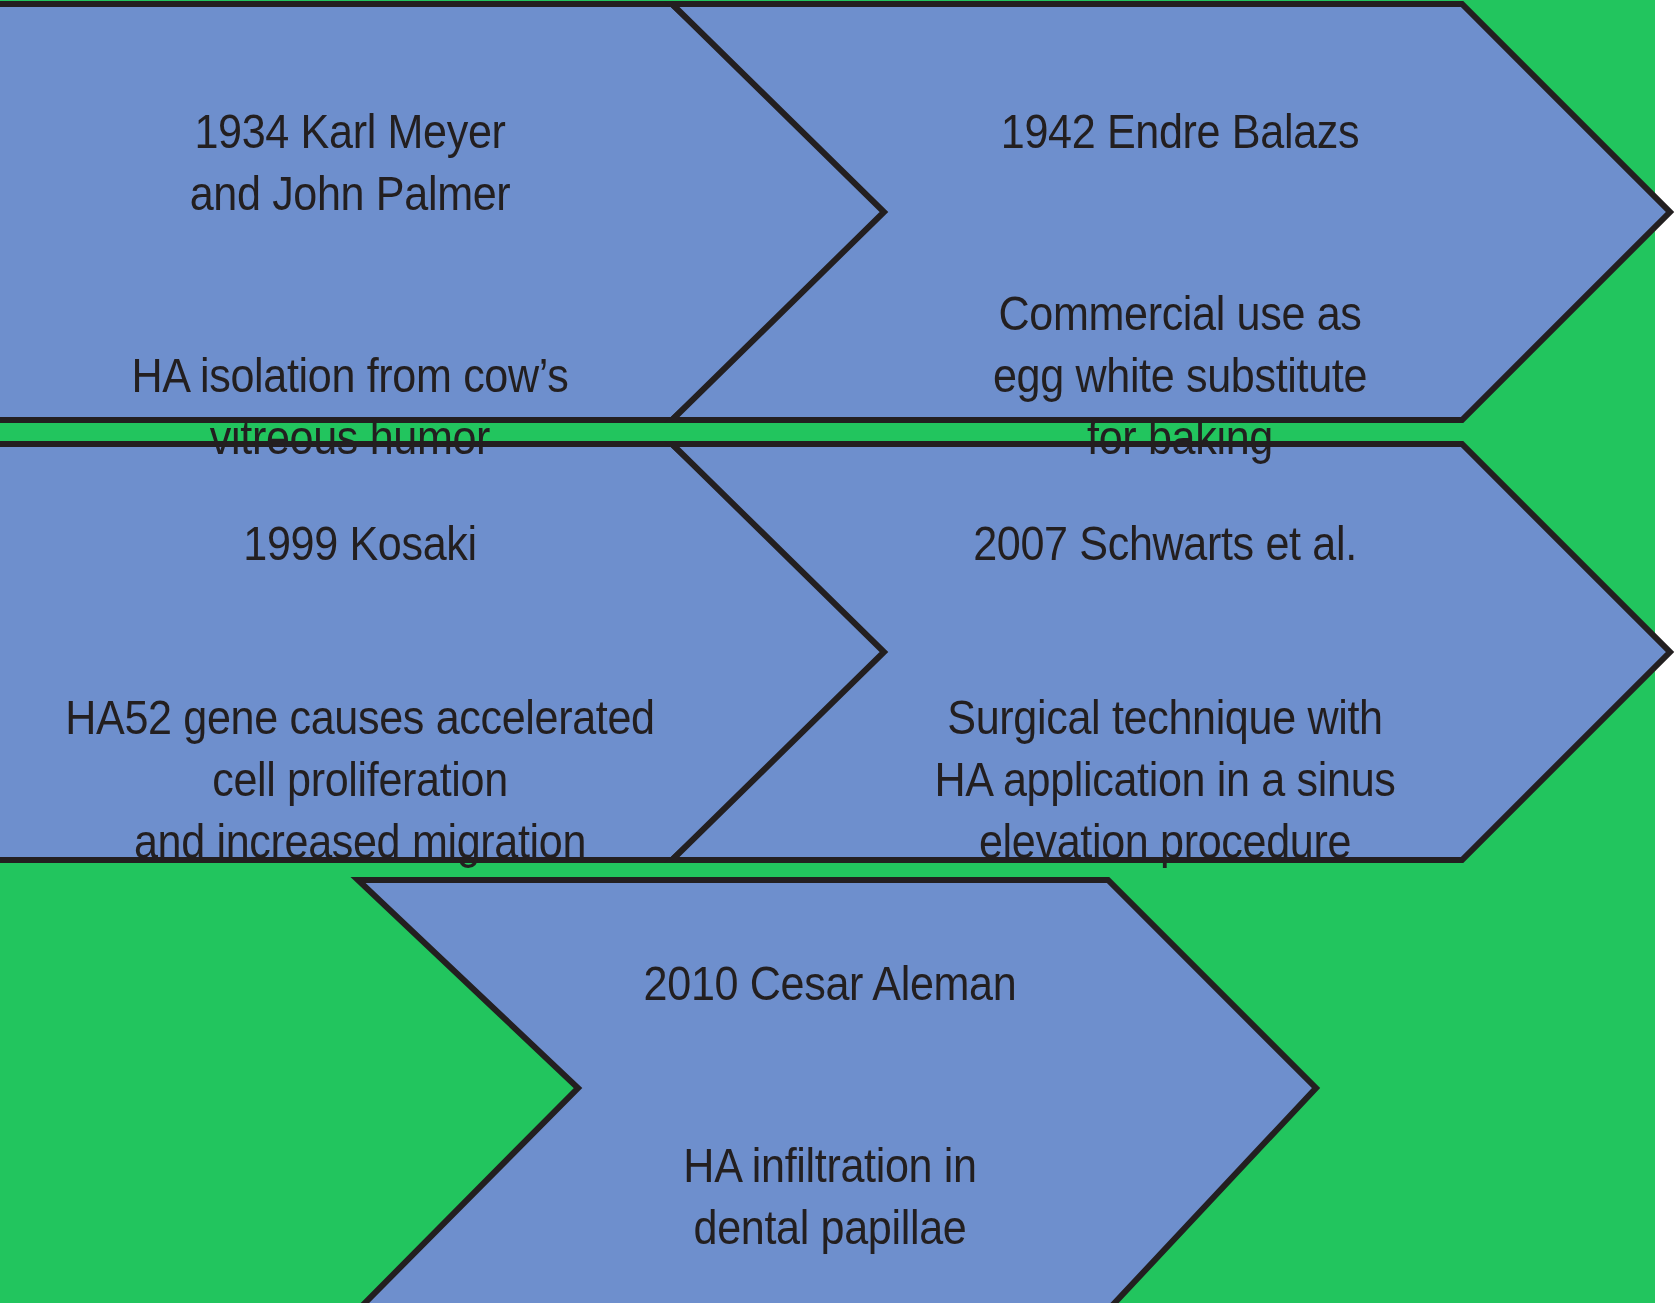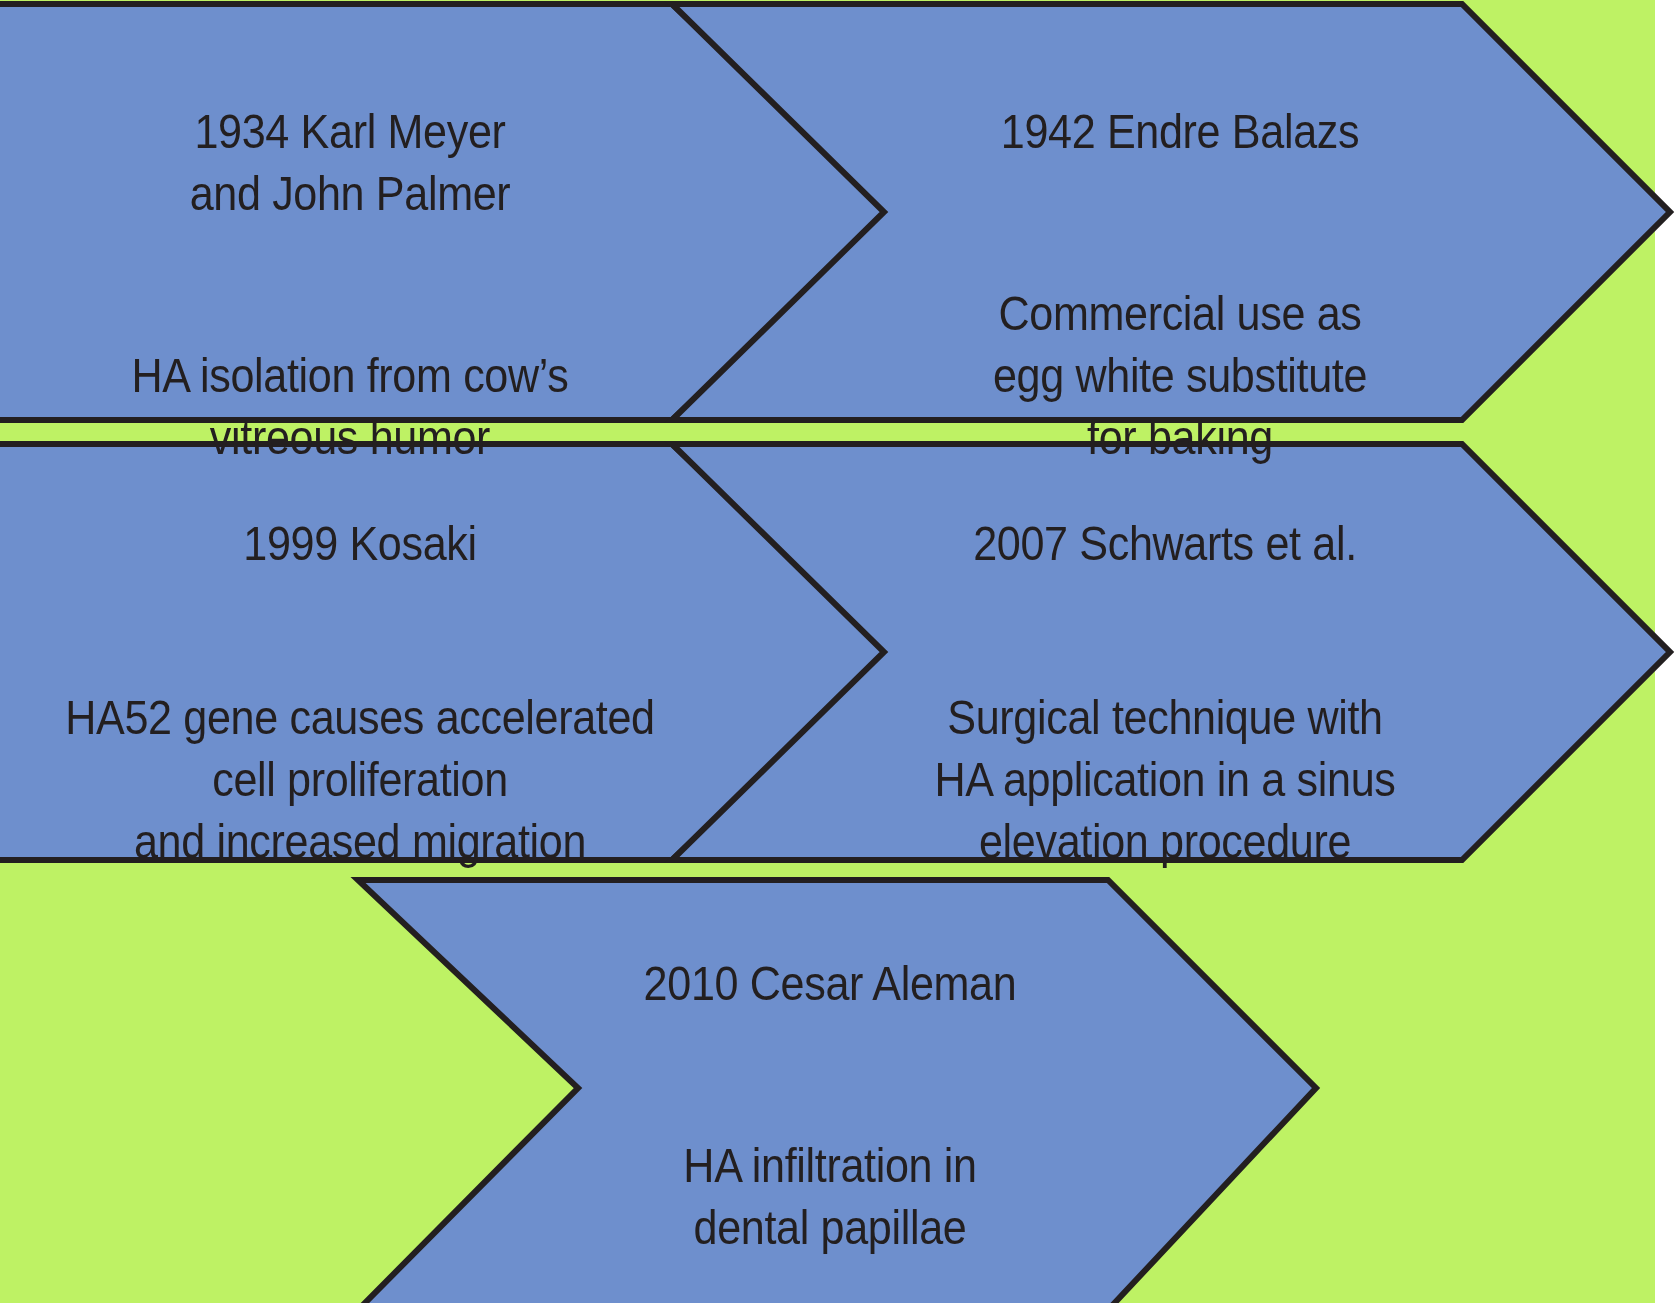--- a/index.html
+++ b/index.html
@@ -10,21 +10,21 @@
   body {
     width: 1675px;
     height: 1303px;
     font-family: "Liberation Sans", "DejaVu Sans", sans-serif;
     overflow: hidden;
   }
   #timeline-root {
     position: relative;
     width: 1655px;
     height: 1303px;
-    background: #bef264;
+    background: #22c55e;
   }
   #timeline-svg {
     position: absolute;
     inset: 0;
     width: 1675px;
     height: 1303px;
     display: block;
   }
   .chevron-shape {
     fill: #6e8fcd;

